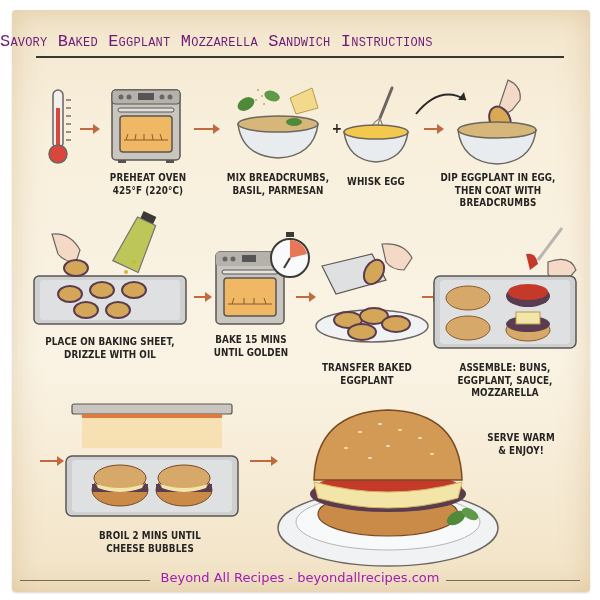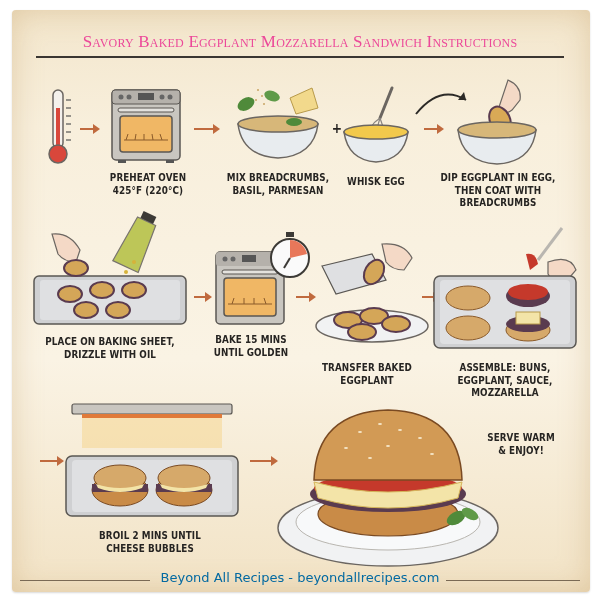--- a/index.html
+++ b/index.html
@@ -1,25 +1,25 @@
 <!DOCTYPE html>
 <html><head>
 <meta charset="utf-8">
 <style>
   html,body{margin:0;padding:0;background:#fff;}
   body{width:600px;height:600px;position:relative;overflow:hidden;font-family:"DejaVu Sans",sans-serif;}
   .paper{position:absolute;left:12px;top:10px;width:578px;height:582px;background:linear-gradient(180deg,#f3e6cc 0%,#f8efdc 20%,#faf3e4 60%,#f2e3c6 100%);border-radius:4px;box-shadow:inset 0 0 30px rgba(190,150,90,.35),0 1px 2px rgba(0,0,0,.15);}
-  .title{position:absolute;left:0;top:32px;width:600px;text-align:center;font-family:Liberation Serif, serif;font-size:17px;color:#ec4899;letter-spacing:.2px;font-variant:small-caps;font-stretch:condensed;}
+  .title{position:absolute;left:0;top:32px;width:600px;font-family:Liberation Mono, monospace;font-size:17px;color:#701a75;letter-spacing:.2px;font-variant:small-caps;font-stretch:condensed;}
   .title-rule{position:absolute;left:36px;top:56px;width:528px;height:2px;background:#3a3632;}
   .lbl{position:absolute;text-align:center;font-family:"DejaVu Sans",sans-serif;font-size:10px;line-height:12.5px;color:#262422;font-weight:bold;letter-spacing:.1px;transform:scaleX(.88);transform-origin:center;}
   .arrow{position:absolute;height:2px;background:#c06a3e;}
   .arrow::after{content:"";position:absolute;right:-2px;top:-4px;border-left:7px solid #c06a3e;border-top:5px solid transparent;border-bottom:5px solid transparent;}
   .ill{position:absolute;}
   .footer-rule{position:absolute;top:580px;height:1px;background:#7a6a55;}
-  .footer{position:absolute;left:0;top:570px;width:600px;text-align:center;font-family:"DejaVu Sans",sans-serif;font-size:13px;color:#0369a1;}
+  .footer{position:absolute;left:0;top:570px;width:600px;text-align:center;font-family:"DejaVu Sans",sans-serif;font-size:13px;color:#a21caf;}
 </style>
 </head>
 <body>
 
 <div class="paper"></div>
 
 <div class="title">Savory Baked Eggplant Mozzarella Sandwich Instructions</div>
 <div class="title-rule"></div>
 
 <svg class="ill" style="left:44px;top:88px" width="30" height="80" viewBox="0 0 30 80">

